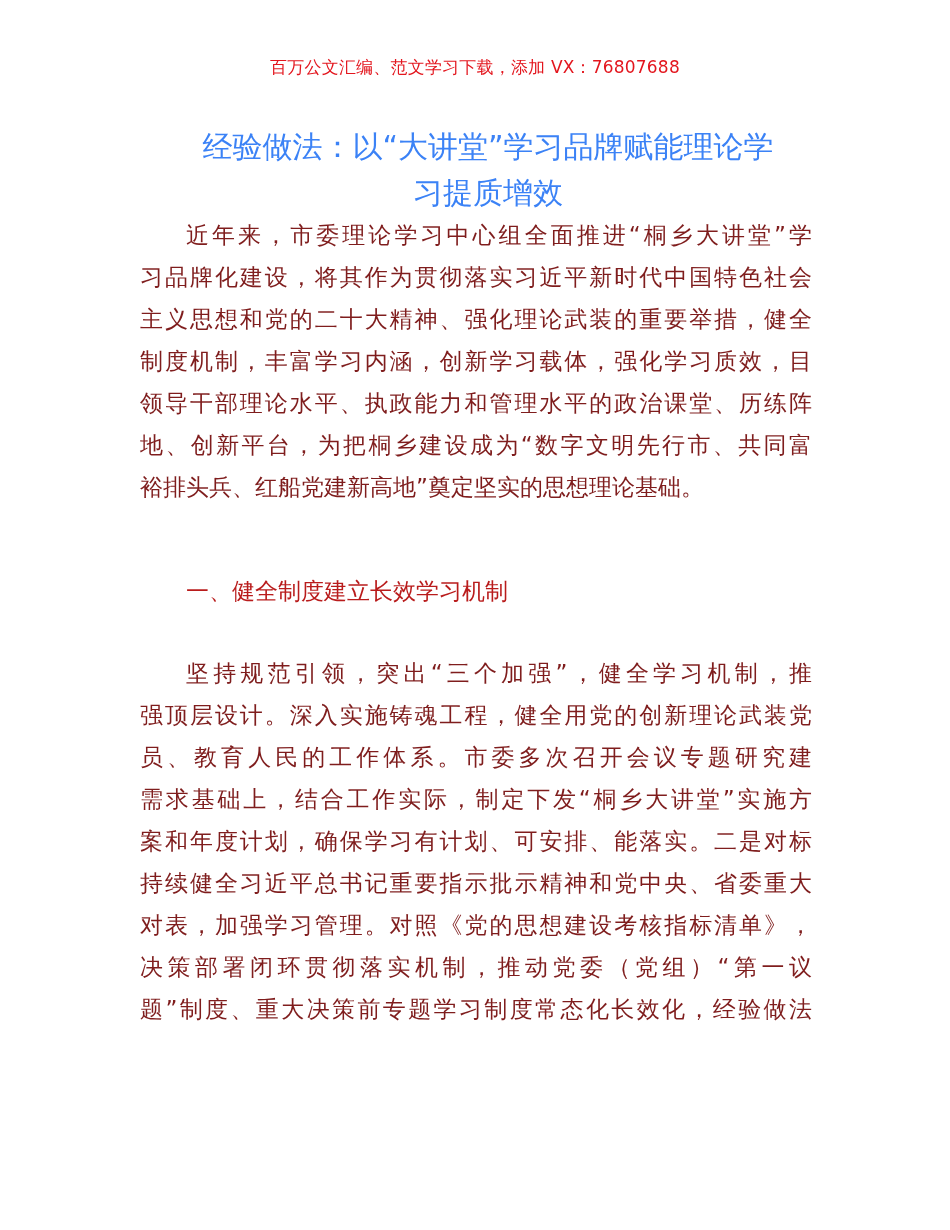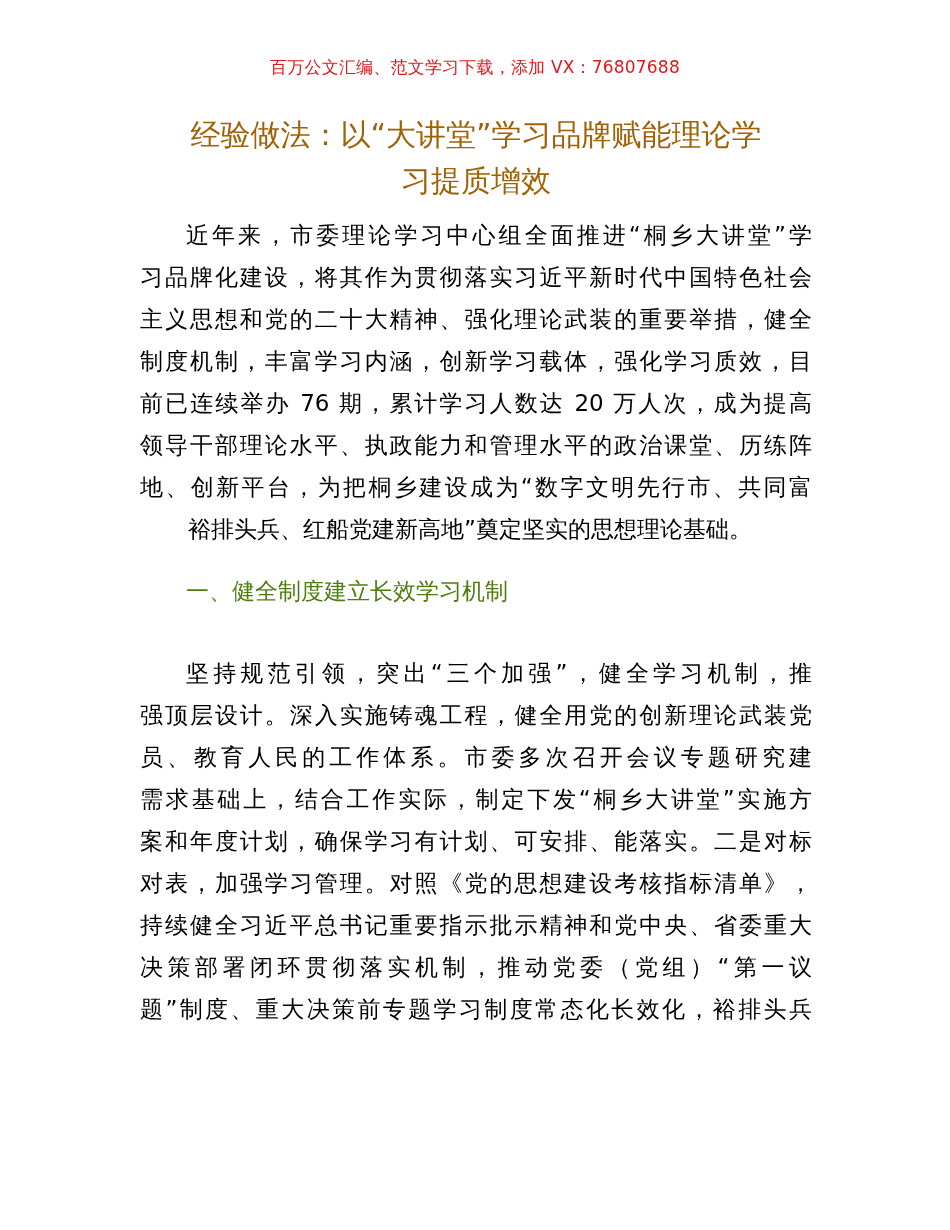--- a/index.html
+++ b/index.html
@@ -1,56 +1,55 @@
 <!DOCTYPE html>
 <html><head>
 <meta charset="utf-8">
 <style>
   html, body { margin: 0; padding: 0; background: #ffffff; }
   body { width: 950px; height: 1230px; position: relative; overflow: hidden;
          font-family: "DejaVu Sans", "Liberation Sans", sans-serif; color: #111; }
   .watermark { position: absolute; top: 56px; left: 0; width: 950px; text-align: center;
                font-size: 17px; color: #e3161e; letter-spacing: 0.2px; }
   .title { position: absolute; top: 112px; left: 140px; width: 672px; text-align: center;
-           font-size: 30px; line-height: 46px; color: #a16207; font-weight: normal; margin: 0; }
+           font-size: 30px; line-height: 46px; color: #3b82f6; font-weight: normal; margin: 12px; }
   .title .line { display: block; white-space: nowrap; }
-  .body-text { position: absolute; left: 140px; width: 672px; font-size: 23px; color: #000000; }
+  .body-text { position: absolute; left: 140px; width: 672px; font-size: 23px; color: #7f1d1d; }
   .line { display: block; white-space: nowrap; height: 42px; line-height: 42px; text-align: justify; text-align-last: justify; }
-  .line.last { text-align-last: left; margin-left: 48px; }
+  .line.last { text-align-last: left; }
   .indent { padding-left: 46px; }
   .p1 { top: 214px; }
-  .h1 { position: absolute; top: 570px; left: 186px; font-size: 23px; line-height: 42px; color: #4d7c0f; margin: 0; font-weight: normal; white-space: nowrap; }
+  .h1 { position: absolute; top: 570px; left: 186px; font-size: 23px; line-height: 42px; color: #b91c1c; margin: 0; font-weight: normal; white-space: nowrap; }
   .p2 { top: 652px; }
 </style>
 </head>
 <body>
 
 <div class="watermark">百万公文汇编、范文学习下载，添加 VX：76807688</div>
 
 <h1 class="title">
   <span class="line" style="text-align:center;text-align-last:center;height:46px;line-height:46px;">经验做法：以“大讲堂”学习品牌赋能理论学</span>
   <span class="line" style="text-align-last:center;height:46px;line-height:46px;">习提质增效</span>
 </h1>
 
 <div class="body-text p1">
   <span class="line indent">近年来，市委理论学习中心组全面推进“桐乡大讲堂”学</span>
   <span class="line">习品牌化建设，将其作为贯彻落实习近平新时代中国特色社会</span>
   <span class="line">主义思想和党的二十大精神、强化理论武装的重要举措，健全</span>
   <span class="line">制度机制，丰富学习内涵，创新学习载体，强化学习质效，目</span>
-  <span class="line">前已连续举办 76 期，累计学习人数达 20 万人次，成为提高</span>
   <span class="line">领导干部理论水平、执政能力和管理水平的政治课堂、历练阵</span>
   <span class="line">地、创新平台，为把桐乡建设成为“数字文明先行市、共同富</span>
   <span class="line last">裕排头兵、红船党建新高地”奠定坚实的思想理论基础。</span>
 </div>
 
 <h2 class="h1">一、健全制度建立长效学习机制</h2>
 
 <div class="body-text p2">
   <span class="line indent">坚持规范引领，突出“三个加强”，健全学习机制，推</span>
   <span class="line">强顶层设计。深入实施铸魂工程，健全用党的创新理论武装党</span>
   <span class="line">员、教育人民的工作体系。市委多次召开会议专题研究建</span>
   <span class="line">需求基础上，结合工作实际，制定下发“桐乡大讲堂”实施方</span>
   <span class="line">案和年度计划，确保学习有计划、可安排、能落实。二是对标</span>
+  <span class="line">持续健全习近平总书记重要指示批示精神和党中央、省委重大</span>
   <span class="line">对表，加强学习管理。对照《党的思想建设考核指标清单》，</span>
-  <span class="line">持续健全习近平总书记重要指示批示精神和党中央、省委重大</span>
   <span class="line">决策部署闭环贯彻落实机制，推动党委（党组）“第一议</span>
-  <span class="line">题”制度、重大决策前专题学习制度常态化长效化，裕排头兵</span>
+  <span class="line">题”制度、重大决策前专题学习制度常态化长效化，经验做法</span>
 </div>
 
 </body></html>

